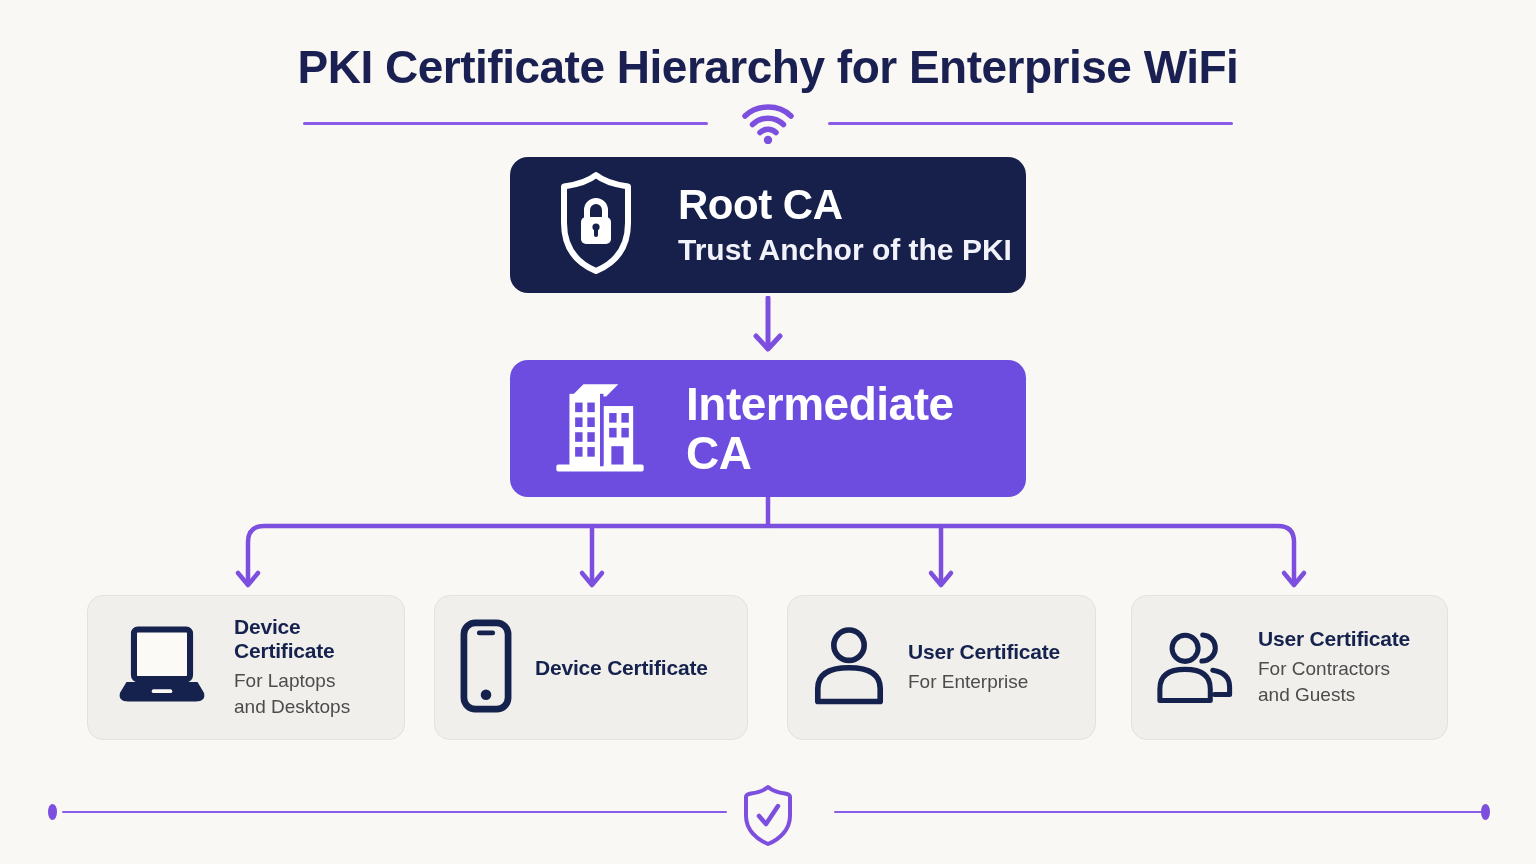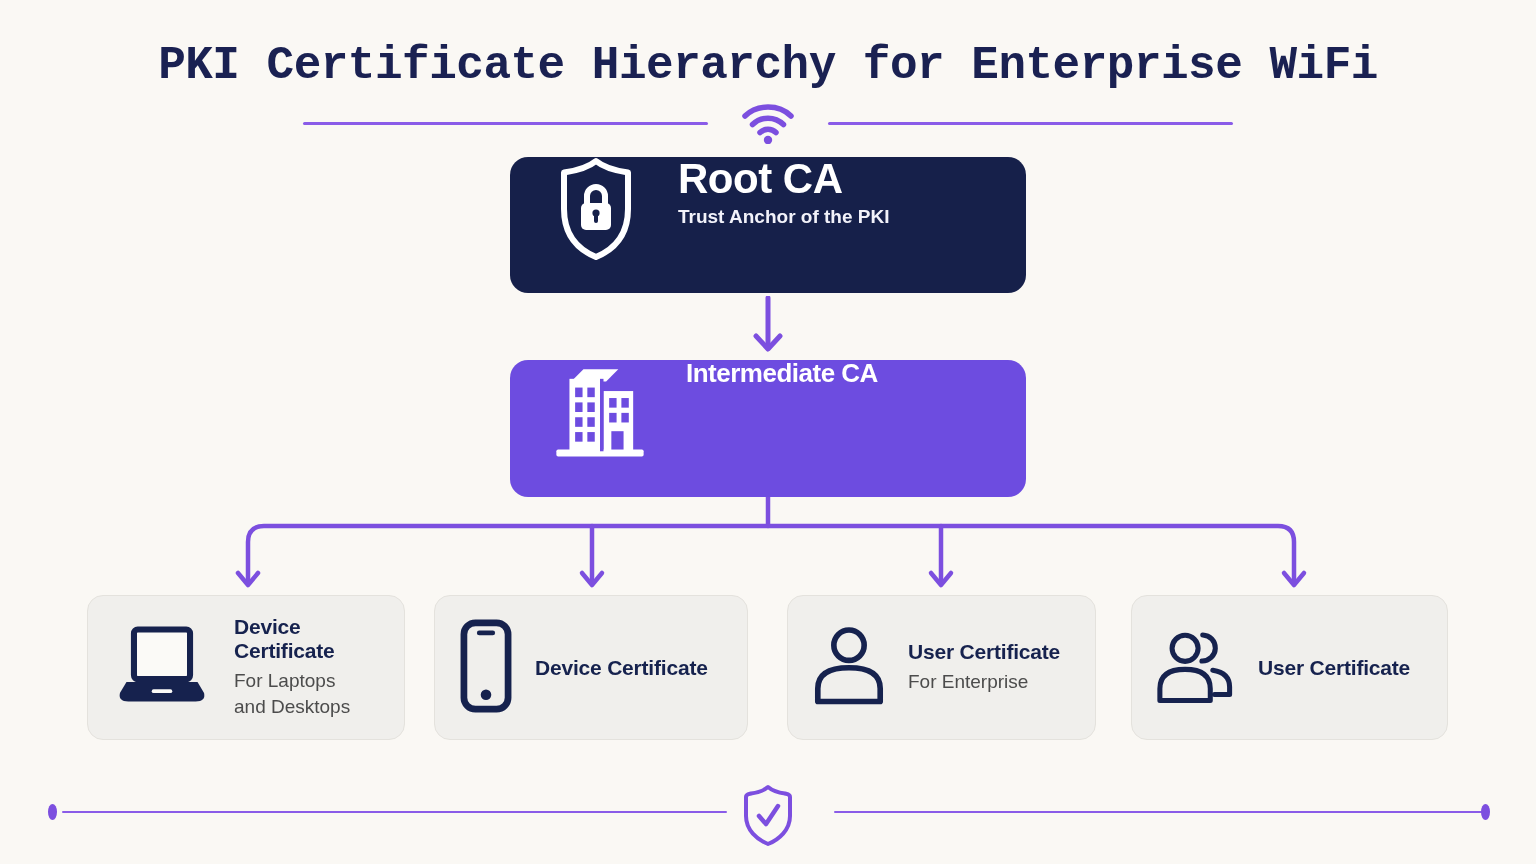--- a/index.html
+++ b/index.html
@@ -10,42 +10,41 @@
     position: relative;
   }
   .stage { position: absolute; inset: 0; width: 1536px; height: 864px; }
 
   
   .page-title {
     position: absolute; top: 40px; left: 0; width: 100%;
     text-align: center;
     font-size: 46px; font-weight: 800; letter-spacing: -0.5px;
     color: #1a2152;
-    font-family: Liberation Mono, monospace;
   }
   .header-divider { position: absolute; top: 98px; left: 0; width: 100%; height: 46px; }
   .divider-line {
     position: absolute; top: 24px; height: 2.5px; border-radius: 2px;
     background: #8a5ce8;
   }
   .divider-line.left  { left: 303px; width: 405px; }
   .divider-line.right { left: 828px; width: 405px; }
   .wifi-wrap { position: absolute; left: 740px; top: 0; width: 56px; height: 46px; }
 
   
   .ca-card {
     position: absolute; left: 510px; width: 516px; border-radius: 18px;
-    display: flex; align-items: flex-start; padding-left: 42px; gap: 38px;
+    display: flex; align-items: center; padding-left: 42px; gap: 38px;
     color: #ffffff;
   }
   .ca-card.root { top: 157px; height: 136px; background: #16204a; }
   .ca-card.intermediate { top: 360px; height: 137px; background: #6d4ce0; }
   .ca-title { font-size: 42px; font-weight: 800; letter-spacing: -0.5px; line-height: 1.05; }
-  .ca-card.intermediate .ca-title { font-size: 26px; }
-  .ca-subtitle { font-size: 19px; font-weight: 600; margin-top: 5px; color: #f2f2fa; }
+  .ca-card.intermediate .ca-title { font-size: 46px; }
+  .ca-subtitle { font-size: 30px; font-weight: 600; margin-top: 5px; color: #f2f2fa; }
   .ca-icon { flex: 0 0 auto; display: block; }
 
   
   .connector-svg, .root-arrow-svg { position: absolute; left: 0; }
   .root-arrow-svg { top: 296px; left: 742px; }
   .connector-svg { top: 497px; }
 
   
   .leaf-card {
     position: absolute; top: 595px; height: 145px;
@@ -210,20 +209,24 @@
     <span class="leaf-icon">
       <svg width="84" height="82" viewBox="0 0 100 94">
         <path d="M58 10 A15 15 0 1 1 57 41" fill="none" stroke="#16224e" stroke-width="6" stroke-linecap="round"></path>
         <path d="M70 52 Q90 55 90 72 L90 81 L72 81" fill="none" stroke="#16224e" stroke-width="6" stroke-linecap="round" stroke-linejoin="round"></path>
         <circle cx="37" cy="26" r="15.5" fill="none" stroke="#16224e" stroke-width="6"></circle>
         <path d="M7 88 L7 74 Q7 51 37 51 Q67 51 67 74 L67 88 Z" fill="none" stroke="#16224e" stroke-width="6" stroke-linejoin="round"></path>
       </svg>
     </span>
     <div>
       <div class="leaf-title">User Certificate</div>
+      <div class="leaf-subtitle">
+        <div>For Contractors</div>
+        <div>and Guests</div>
+      </div>
     </div>
   </div>
 
   <div class="footer">
     <span class="footer-dot left"></span>
     <div class="footer-line left"></div>
     <span class="footer-shield">
       <svg width="54" height="62" viewBox="0 0 54 62">
         <path d="M27 3 C30.5 6 36 8.5 44 9.5 C45.5 10 49 10 49 13 L49 32 C49 46 38 55.5 27 60 C16 55.5 5 46 5 32 L5 13 C5 10 8.5 10 10 9.5 C18 8.5 23.5 6 27 3 Z" fill="none" stroke="#7c4fdf" stroke-width="4" stroke-linejoin="round"></path>
         <path d="M18 32 L25 40 L37 22" fill="none" stroke="#7c4fdf" stroke-width="4.5" stroke-linecap="round" stroke-linejoin="round"></path>

